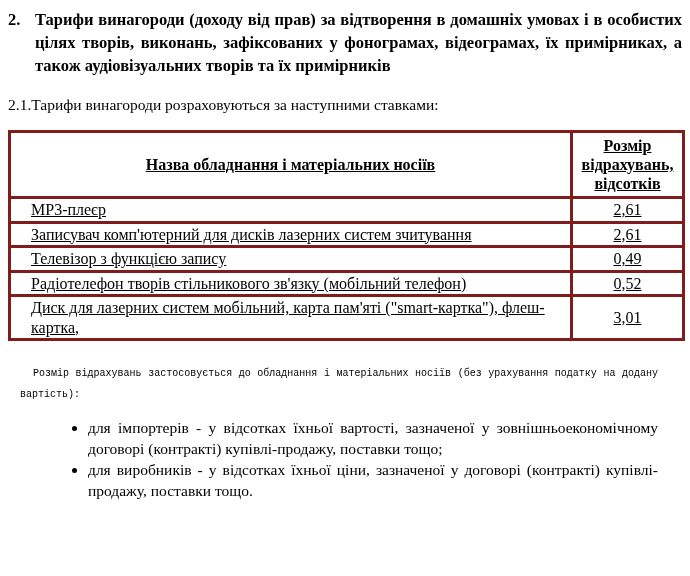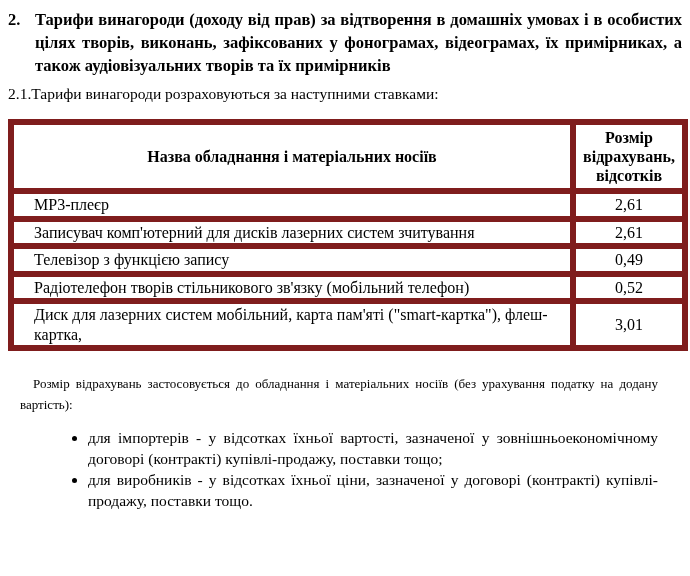--- a/index.html
+++ b/index.html
@@ -32,40 +32,41 @@
     width: 27px;
     flex: 0 0 27px;
   }
   .section-title {
     flex: 1;
     text-align: justify;
   }
 
   
   .subsection-line {
-    margin: 6px 8px 0 8px;
+    margin: 17px 8px 0 8px;
     font-size: 15.5px;
     line-height: 21px;
   }
 
   
   table.tariff-table {
     border-collapse: collapse;
     table-layout: fixed;
     width: 674px;
     margin: 15px 8px 0 8px;
     border: 2px solid #000;
     font-size: 16px;
   }
   table.tariff-table col.col-name  { width: 562px; }
   table.tariff-table col.col-rate  { width: 112px; }
   table.tariff-table th,
   table.tariff-table td {
-    border: 6px solid #7f1d1d;
+    border: 3px solid #7f1d1d;
     vertical-align: middle;
+    text-decoration: underline;
   }
   table.tariff-table th {
     font-weight: bold;
     text-align: center;
     line-height: 19px;
     padding: 3px 4px;
     border-bottom: 2px solid #000;
   }
   table.tariff-table td.name-cell {
     text-align: left;
@@ -77,22 +78,23 @@
     padding: 1px 2px;
     line-height: 19.5px;
     margin-top: 33px;
   }
 
   
   .notes-intro {
     margin: 22px 32px 0 20px;
     text-indent: 13px;
     text-align: justify;
-    font-size: 13px;
+    font-size: 10px;
     line-height: 21px;
+    font-family: Liberation Mono, monospace;
   }
   ul.notes-list {
     margin: 12px 32px 0 0;
     padding-left: 88px;
     list-style: disc outside;
   }
   ul.notes-list li {
     text-align: justify;
     font-size: 15.5px;
     line-height: 21px;

